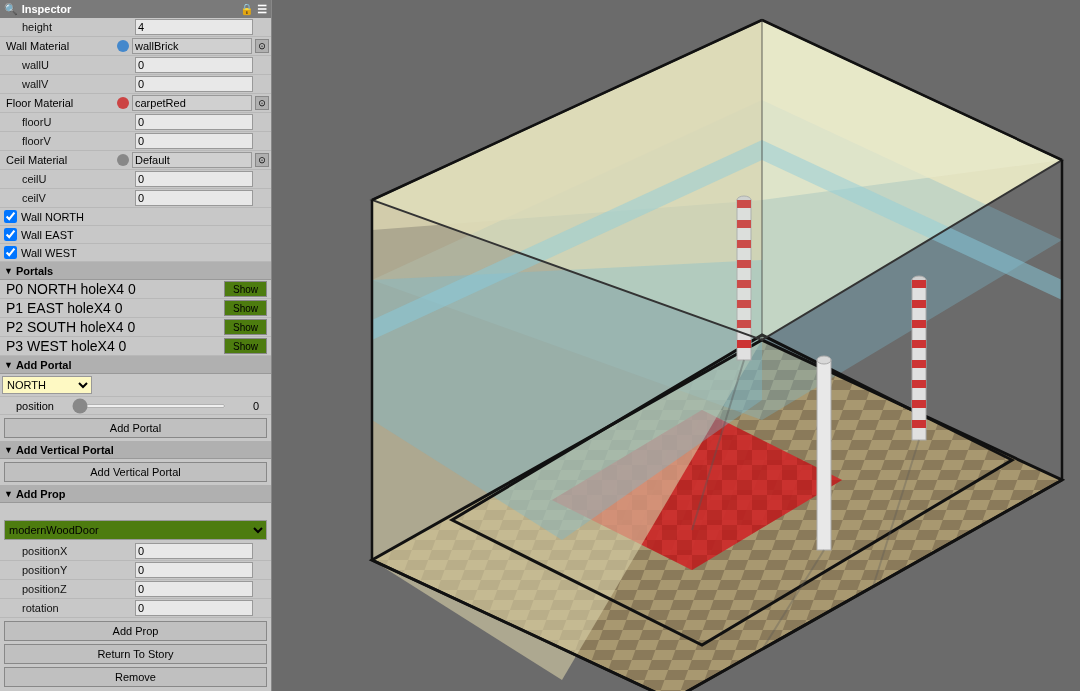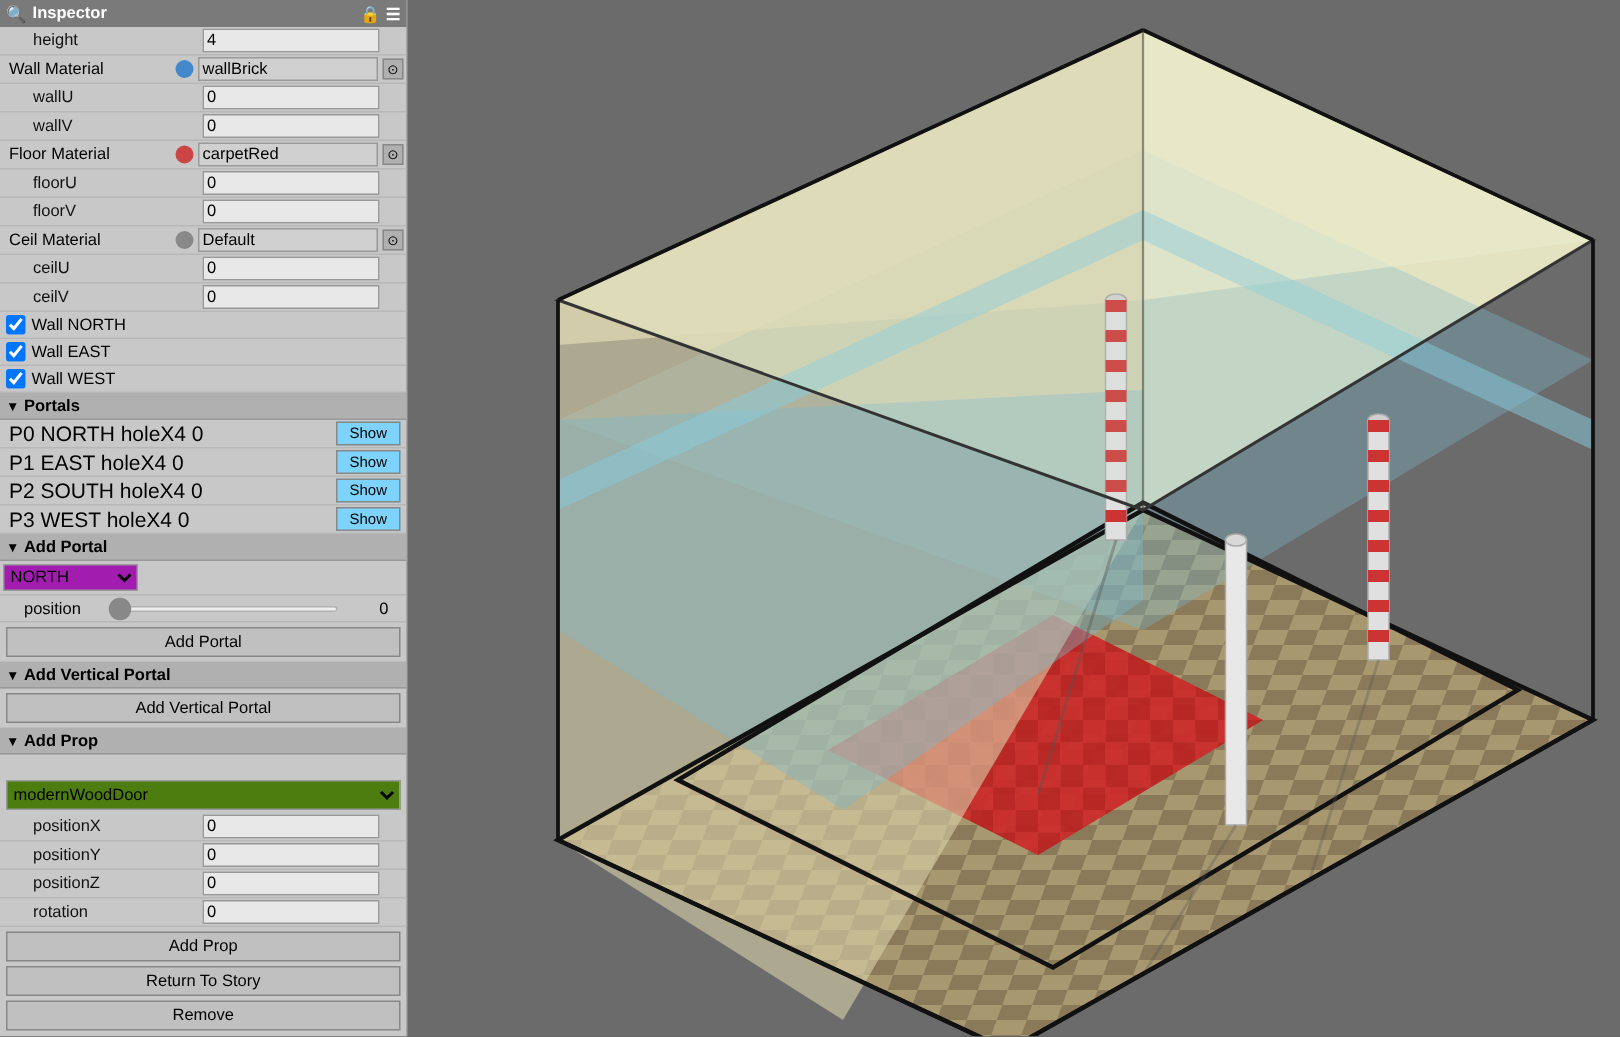--- a/index.html
+++ b/index.html
@@ -167,33 +167,33 @@
       min-height: 18px;
       border-bottom: 1px solid #b8b8b8;
       padding: 1px 2px;
     }
     .portal-name {
       flex: 1;
       padding-left: 4px;
       font-size: 14px;
     }
     .show-btn {
-      background: #7dd3fc;
+      background: #4d7c0f;
       border: 1px solid #888;
       padding: 0 8px;
       height: 16px;
       font-size: 10px;
       cursor: pointer;
       margin-right: 2px;
     }
 
     .direction-select {
       height: 18px;
       font-size: 11px;
-      background: #a21caf;
+      background: #fef9c3;
       border: 1px solid #999;
       width: 90px;
     }
     .type-select {
       height: 18px;
       font-size: 11px;
       background: #d8d8d8;
       border: 1px solid #999;
       flex: 1;
     }

